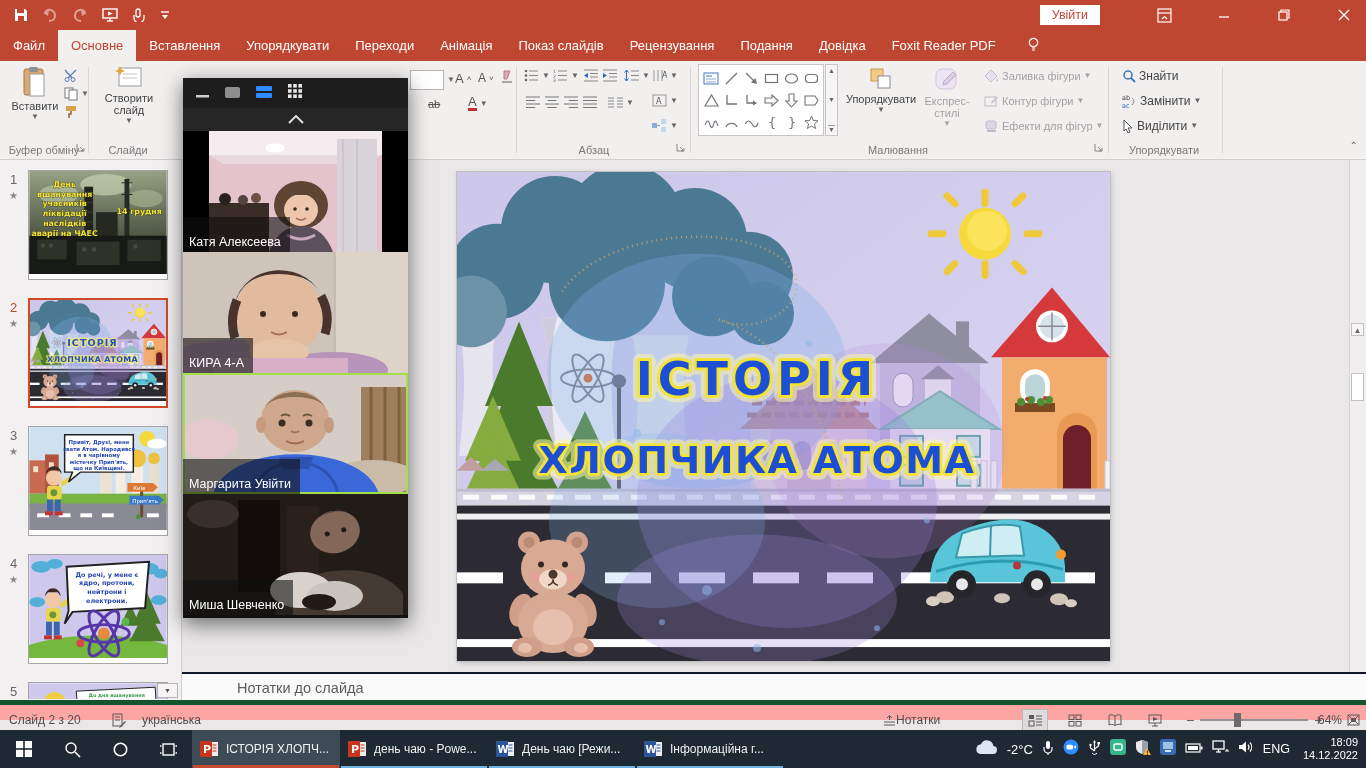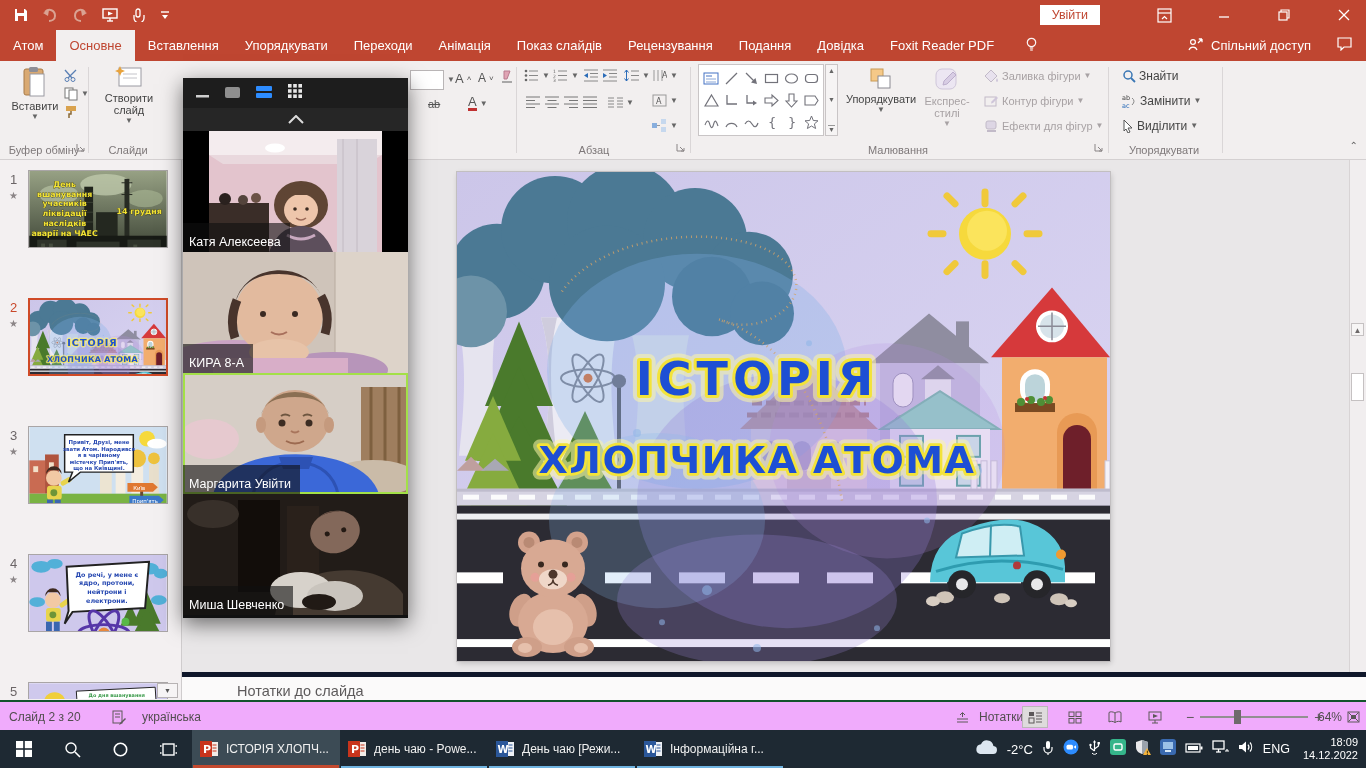--- a/index.html
+++ b/index.html
@@ -30,52 +30,52 @@
 .caret{font-size:8px;color:#666;line-height:6px}
 .gray-lbl .caret{color:#a8a2a4}
 .shapebox{position:absolute;left:698px;top:3px;width:126px;height:72px;background:#fff;border:1px solid #c9c5c6;display:grid;grid-template-columns:repeat(6,1fr);align-items:center;justify-items:center;padding:2px}
 .shapescroll{position:absolute;left:825px;top:3px;width:13px;height:72px;border:1px solid #c9c5c6;background:#f6f4f4;display:flex;flex-direction:column;align-items:center;justify-content:space-between;padding:2px 0;font-size:7px;color:#666}
 #collapse-ribbon{position:absolute;right:8px;top:79px;color:#666;font-size:10px}
 
 #leftpane{position:absolute;left:0;top:160px;width:182px;height:540px;background:#f3f0f1;border-right:1px solid #cfcccd;overflow:hidden}
 .thumb-row{position:absolute;left:0;width:182px}
 .tnum{position:absolute;left:10px;top:2px;font-size:13px;color:#6b6567}
 .tstar{position:absolute;left:9px;top:20px;font-size:10px;color:#8b8587}
-.thumb{position:absolute;left:28px;top:0;width:140px;height:78px;background:#fff;border:1px solid #a9a5a6;overflow:hidden}
+.thumb{position:absolute;left:28px;top:0;width:140px;height:110px;background:#fff;border:1px solid #a9a5a6;overflow:hidden}
 .thumb.selected{border:2px solid #cf4a27}
 .thumb svg{display:block}
 
 #slide-wrap{position:absolute;left:457px;top:172px;width:653px;height:489px;background:#fff;box-shadow:0 0 0 1px #c2bfc0,1px 2px 6px rgba(0,0,0,.2)}
 #vscroll{position:absolute;right:0;top:160px;width:17px;height:512px;background:#f1eeef;border-left:1px solid #d8d4d5}
 #vs-up{position:absolute;right:2px;top:163px;width:13px;height:13px;color:#6d6869;font-size:8px;text-align:center;line-height:13px;border:1px solid #c5c1c2;background:#f7f5f5}
 #vs-thumb{position:absolute;right:2px;top:213px;width:13px;height:28px;background:#fff;border:1px solid #c5c1c2}
 #thumb-scrolldown{position:absolute;left:157px;top:683px;width:21px;height:15px;background:#f6f4f5;border:1px solid #b7b3b4;color:#555;font-size:7px;text-align:center;line-height:13px}
 
-#notespane{position:absolute;left:182px;top:672px;width:1184px;height:28px;background:#fbfafa;border-top:5px solid #0f172a}
+#notespane{position:absolute;left:182px;top:672px;width:1184px;height:28px;background:#fbfafa;border-top:2px solid #0f172a}
 #notes-ph{position:absolute;left:55px;top:6px;font-size:14.5px;color:#5d5a5b}
-#statusbar{position:absolute;left:0;top:700px;width:1366px;height:30px;background:#f0abfc;border-top:2px solid #14532d;color:#514d4e;font-size:12px}
+#statusbar{position:absolute;left:0;top:700px;width:1366px;height:20px;background:#fca5a5;border-top:5px solid #14532d;color:#514d4e;font-size:12px}
 .sb{position:absolute;top:0;height:30px;display:flex;align-items:center}
 .viewico{width:26px;height:22px;display:flex;align-items:center;justify-content:center;margin-top:0}
 .viewico.active{background:#dedbdc;border:1px solid #bcb8b9}
 
 #taskbar{position:absolute;left:0;top:730px;width:1366px;height:38px;background:#1e2933;display:flex;align-items:stretch;color:#fff}
 .tb-sys{width:48px;display:flex;align-items:center;justify-content:center}
 .tb-app{width:148px;display:flex;align-items:center;gap:7px;padding:0 8px;position:relative;font-size:12px;color:#f0f0f0;overflow:hidden;white-space:nowrap}
 .tb-app .ul{position:absolute;left:1px;right:1px;bottom:0;height:2.5px;background:#6fb3e0}
 .tb-app.active{background:#3c4b55}
 .tb-app.active .ul{background:#c4492e;height:3px}
 #tray{margin-left:auto;display:flex;align-items:center;gap:9px;padding-right:8px}
 #clock{text-align:right;font-size:11px;line-height:13px;padding-left:4px}
 
 #zoomwin{position:absolute;left:183px;top:78px;width:225px;height:540px;background:#111;box-shadow:0 6px 20px rgba(0,0,0,.55)}
 .zw-titlebar{position:absolute;left:0;top:0;width:225px;height:30px;background:#1d1d1d;display:flex;align-items:center;gap:16px;padding-left:13px}
 .zw-chevron{position:absolute;left:0;top:30px;width:225px;height:23px;background:#262626;display:flex;align-items:center;justify-content:center}
 .tile{position:absolute;left:0;width:225px;height:121px;background:#000;overflow:hidden}
 .tile svg{display:block}
-.pname{position:absolute;left:0;bottom:0;background:rgba(15,15,15,.6);color:#fff;font-size:12.5px;padding:12px 9px 3px 6px;white-space:nowrap}
+.pname{position:absolute;left:0;bottom:0;background:rgba(15,15,15,.6);color:#fff;font-size:12.5px;padding:18px 9px 3px 6px;white-space:nowrap}
 .tile.speaking{outline:2px solid #a3e048;outline-offset:-2px}
 
 svg text{font-family:"DejaVu Sans","Liberation Sans",sans-serif}
 </style>
 </head>
 <body>
 
 <div id="screen">
 
   <svg width="0" height="0" style="position:absolute" aria-hidden="true">
@@ -381,48 +381,36 @@
       <div class="winbtn">
           <svg width="12" height="12">
             <line x1="1" y1="1" x2="11" y2="11" stroke="#fff" stroke-width="1.3"></line>
             <line x1="11" y1="1" x2="1" y2="11" stroke="#fff" stroke-width="1.3"></line>
           </svg>
         </div>
     </div>
   </div>
 
   <div id="tabsrow">
-    <div class="tab">Атом</div>
+    <div class="tab">Файл</div>
     <div class="tab active">Основне</div>
     <div class="tab">Вставлення</div>
     <div class="tab">Упорядкувати</div>
     <div class="tab">Переходи</div>
     <div class="tab">Анімація</div>
     <div class="tab">Показ слайдів</div>
     <div class="tab">Рецензування</div>
     <div class="tab">Подання</div>
     <div class="tab">Довідка</div>
     <div class="tab">Foxit Reader PDF</div>
     <div id="tellme">
       <span><svg width="13" height="14" viewBox="0 0 13 14">
             <circle cx="6.5" cy="5.5" r="4.2" stroke="#fff" fill="none" stroke-width="1.2"></circle>
             <line x1="4.8" y1="11" x2="8.2" y2="11" stroke="#fff" stroke-width="1.2"></line>
             <line x1="5.2" y1="13" x2="7.8" y2="13" stroke="#fff" stroke-width="1.2"></line>
-          </svg></span>
-    </div>
-    <div id="tabs-right">
-      <span><svg width="15" height="14" viewBox="0 0 15 14">
-            <circle cx="5" cy="5" r="2.4" stroke="#fff" fill="none" stroke-width="1.2"></circle>
-            <path d="M1 13 a4.2 4.2 0 0 1 8 0" stroke="#fff" fill="none" stroke-width="1.2"></path>
-            <path d="M10 6 l4-4 m0 0 h-3.2 m3.2 0 v3.2" stroke="#fff" fill="none" stroke-width="1.3"></path>
-          </svg></span>
-      <span>Спільний доступ</span>
-      <span style="width:10px"></span>
-      <span><svg width="15" height="14" viewBox="0 0 15 14">
-            <path d="M1 1 h13 v9 h-7 l-3 3 v-3 h-3 Z" stroke="#fff" fill="none" stroke-width="1.2"></path>
           </svg></span>
     </div>
   </div>
 
   <div id="ribbon">
 
     <div class="rbtn-big" style="left:8px;top:5px;width:54px">
       <svg width="26" height="32" viewBox="0 0 26 32">
           <rect x="2" y="3" width="19" height="26" rx="2" fill="#d9a972" stroke="#a87b48"></rect>
           <rect x="7" y="1" width="9" height="5" rx="1.5" fill="#8e8e96"></rect>
@@ -994,21 +982,21 @@
     <div class="sb" style="left:9px">Слайд 2 з 20</div>
     <div class="sb" style="left:112px">
         <svg width="15" height="15" viewBox="0 0 15 15">
           <rect x="1" y="1" width="9" height="12" stroke="#5c5859" fill="none"></rect>
           <line x1="3" y1="4" x2="8" y2="4" stroke="#5c5859"></line>
           <line x1="3" y1="7" x2="8" y2="7" stroke="#5c5859"></line>
           <path d="M8 13 l5-5 1 1 -5 5 -2 1 Z" fill="#5c5859"></path>
         </svg>
       </div>
     <div class="sb" style="left:142px">українська</div>
-    <div class="sb" style="left:956px;gap:10px">
+    <div class="sb" style="left:883px;gap:0">
       <svg width="13" height="12" viewBox="0 0 13 12">
           <polyline points="4,4 6.5,1.5 9,4" stroke="#5c5859" fill="none"></polyline>
           <line x1="6.5" y1="2" x2="6.5" y2="6" stroke="#5c5859"></line>
           <line x1="1" y1="8" x2="12" y2="8" stroke="#5c5859"></line>
           <line x1="1" y1="11" x2="12" y2="11" stroke="#5c5859"></line>
         </svg>
       <span>Нотатки</span>
     </div>
     <div class="sb" style="left:1022px;gap:14px">
       <span class="viewico active">
@@ -1275,21 +1263,21 @@
         <ellipse cx="150" cy="118" rx="55" ry="18" fill="#b795ba"></ellipse>
         <ellipse cx="96" cy="62" rx="44" ry="42" fill="#e2ba9e"></ellipse>
         <path d="M52 52 a45 40 0 0 1 88 -4 q-8-26 -44-26 q-36 0-44 30 Z" fill="#48342c"></path>
         <path d="M54 48 q-8 20 -2 38 M138 44 q10 18 4 38" stroke="#48342c" stroke-width="9" fill="none"></path>
         <circle cx="80" cy="62" r="3" fill="#3a2a22"></circle>
           <circle cx="112" cy="62" r="3" fill="#3a2a22"></circle>
         <path d="M88 80 q8 5 16 0" stroke="#a8705c" fill="none" stroke-width="2"></path>
         <ellipse cx="96" cy="100" rx="30" ry="13" fill="#e7c3a8"></ellipse>
         <rect x="30" y="106" width="135" height="15" fill="#d8aec8"></rect>
       </svg>
-      <span class="pname">КИРА 8-А</span>
+      <span class="pname">КИРА 4-А</span>
     </div>
 
     <div class="tile speaking" style="top:295px">
       <svg width="225" height="121" viewBox="0 0 225 121">
         <rect width="225" height="121" fill="#d6cec6"></rect>
         <rect x="178" y="14" width="47" height="107" fill="#9f7e5e"></rect>
         <line x1="188" y1="14" x2="188" y2="121" stroke="#7e603f" stroke-width="3"></line>
           <line x1="202" y1="14" x2="202" y2="121" stroke="#7e603f" stroke-width="3"></line>
           <line x1="216" y1="14" x2="216" y2="121" stroke="#7e603f" stroke-width="3"></line>
         <ellipse cx="26" cy="66" rx="30" ry="20" fill="#e6c9cf"></ellipse>

